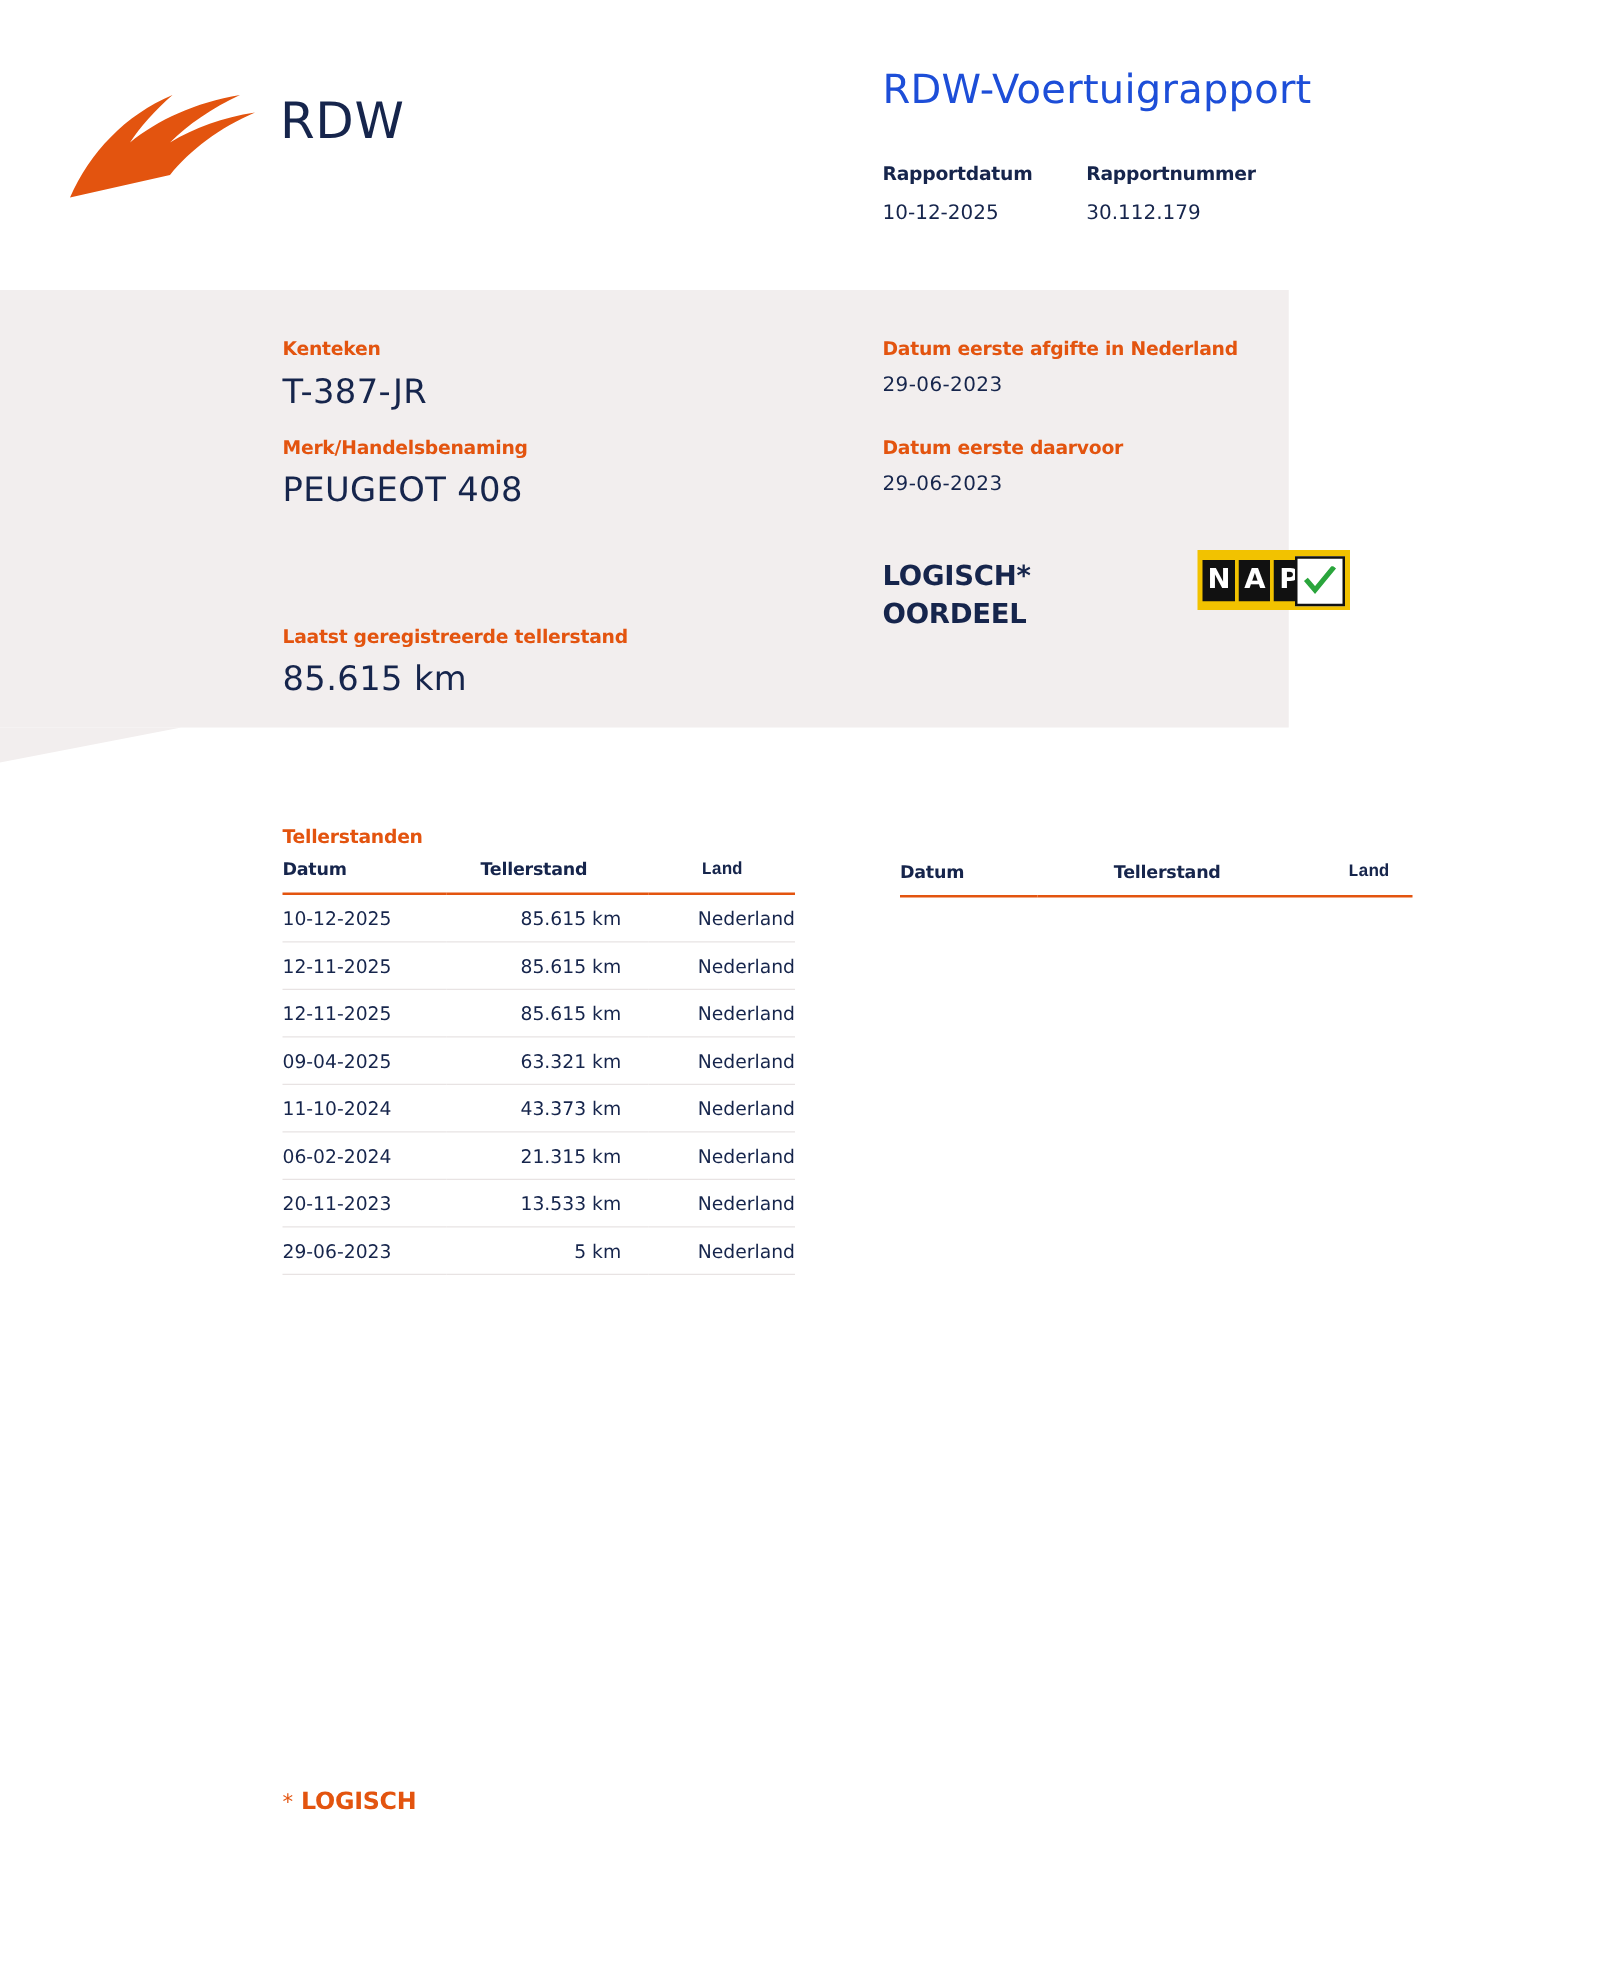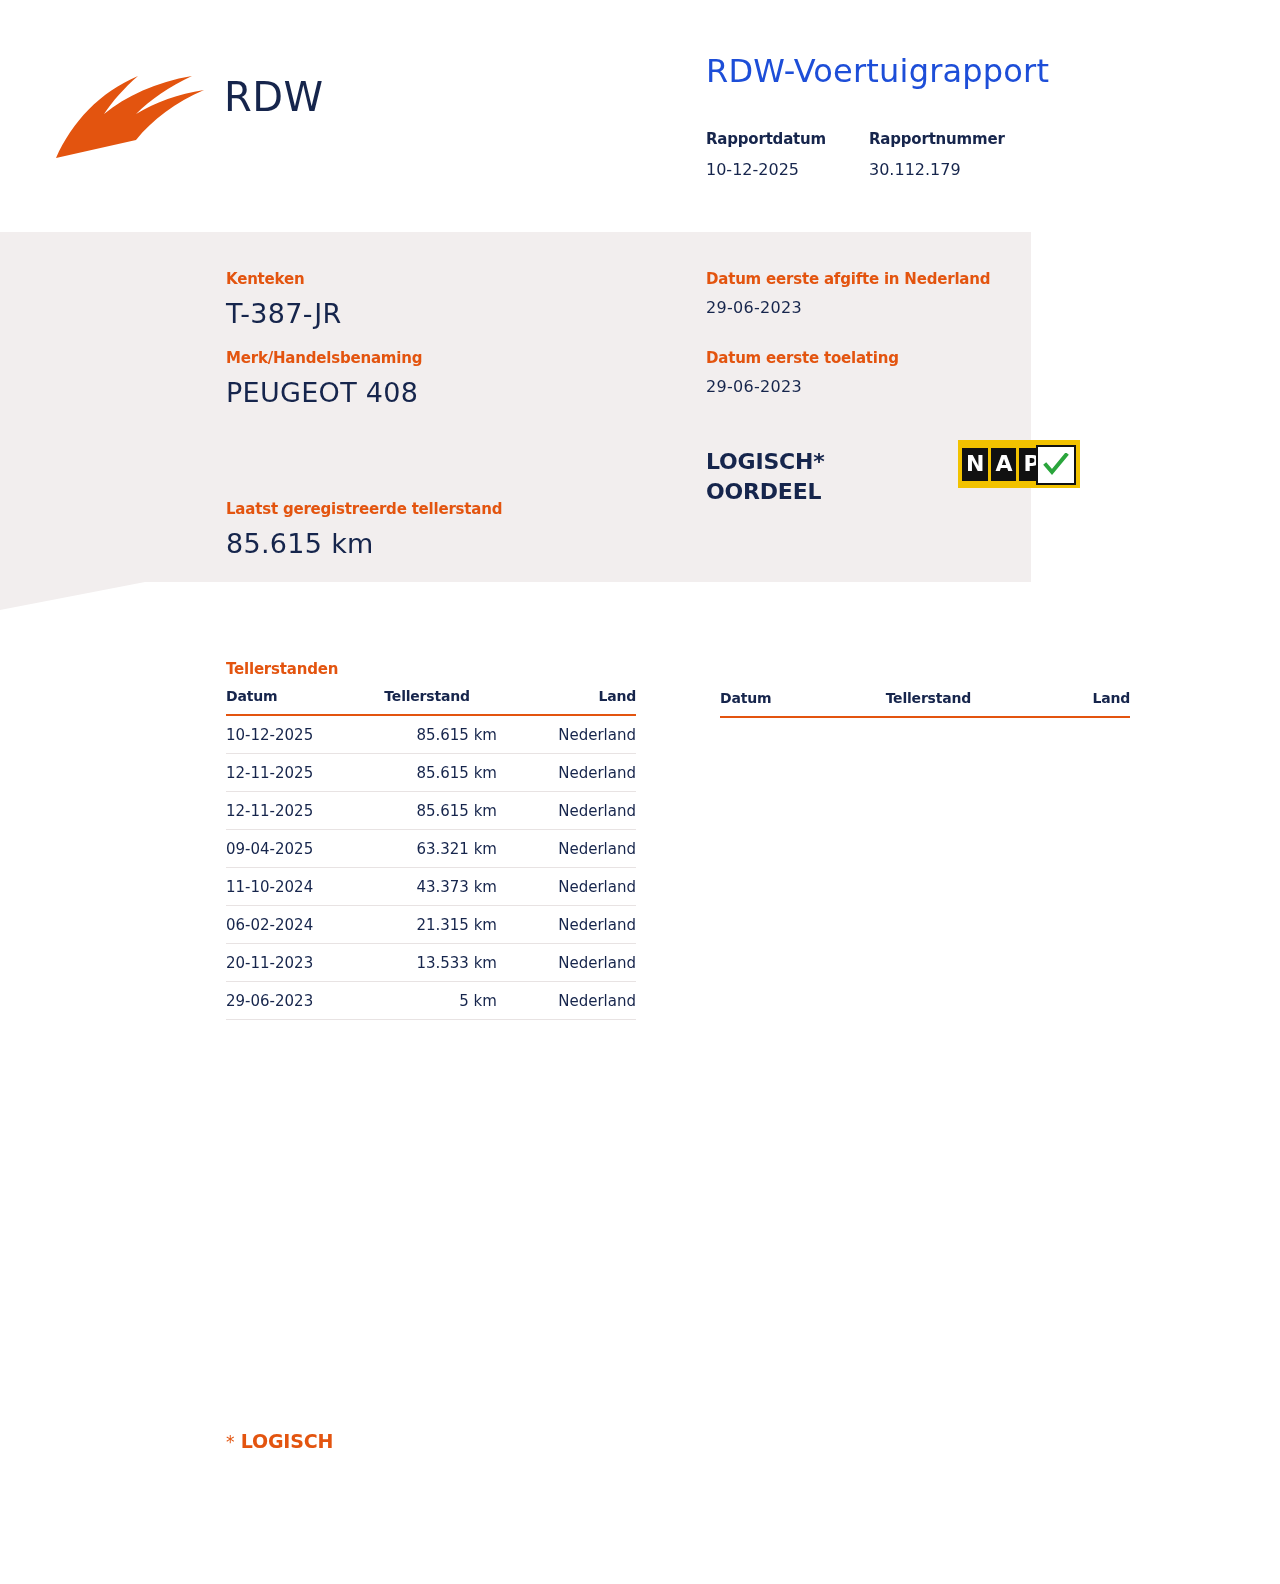--- a/index.html
+++ b/index.html
@@ -206,21 +206,21 @@
   table.teller th {
     font-size: 14px;
     font-weight: 700;
     color: #16254c;
     letter-spacing: -0.2px;
     padding: 0 0 10px 0;
     border-bottom: 2px solid #e3540f;
     text-align: left;
   }
   table.teller th.c2 { text-align: center; padding-right: 22px; }
-  table.teller th.c3 { text-align: right; }
+  table.teller th.c3 { text-align: center; font-family: Liberation Mono, monospace; }
   table.teller td {
     padding: 10px 0 9px 0;
     border-bottom: 1px solid #e8e3e3;
     font-size: 15px;
     color: #16254c;
     white-space: nowrap;
   }
   table.teller td.c2 { text-align: right; padding-right: 22px; }
   table.teller td.c3 { text-align: right; }
 
@@ -294,21 +294,21 @@
       <div class="fld-label">Laatst geregistreerde tellerstand</div>
       <div class="fld-value">85.615 km</div>
     </div>
 
     <div class="fld fld-afgifte">
       <div class="fld-label">Datum eerste afgifte in Nederland</div>
       <div class="fld-value small">29-06-2023</div>
     </div>
 
     <div class="fld fld-toelating">
-      <div class="fld-label">Datum eerste toelating</div>
+      <div class="fld-label">Datum eerste daarvoor</div>
       <div class="fld-value small">29-06-2023</div>
     </div>
 
     <div class="oordeel">
       <div>LOGISCH*</div>
       <div>OORDEEL</div>
     </div>
 
     <div class="nap-badge">
       <div class="nap-letters">

